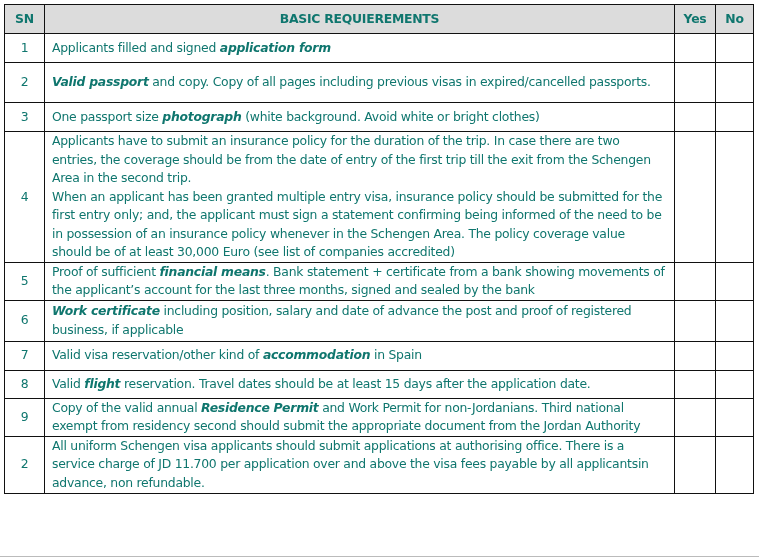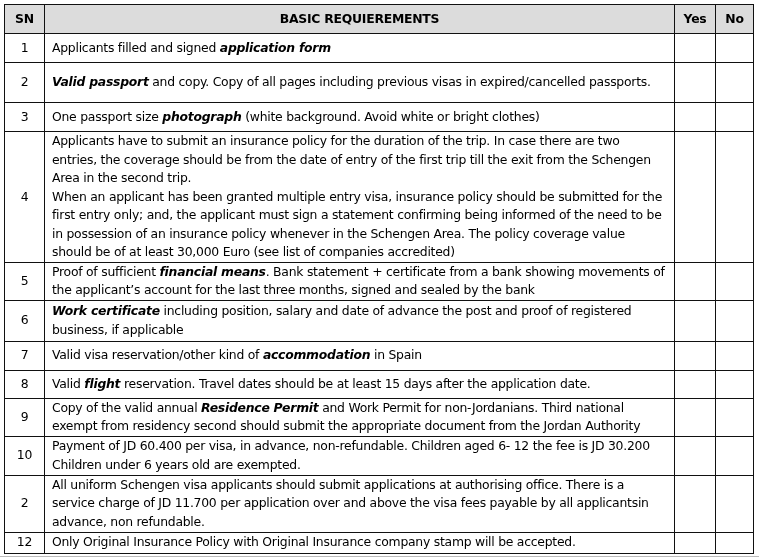--- a/index.html
+++ b/index.html
@@ -3,21 +3,21 @@
   <meta charset="utf-8">
   <style>
     html, body { margin: 0; padding: 0; background: #ffffff; }
     body { width: 759px; height: 559px; position: relative; overflow: hidden; }
     .tbl {
       position: absolute; left: 4px; top: 4px;
       border-collapse: collapse;
       table-layout: fixed;
       font-family: "DejaVu Sans", sans-serif;
       font-size: 12.4px;
-      color: #000000;
+      color: #0f766e;
       letter-spacing: -0.25px;
     }
     .tbl td, .tbl th {
       border: 1.5px solid #111;
       padding: 0 6px 0 7px;
       vertical-align: middle;
       line-height: 18.5px;
     }
     .tbl th {
       background: #dcdcdc;
@@ -103,33 +103,21 @@
         <td class="req"><span>Valid </span><b>flight</b><span> reservation. Travel dates should be at least 15 days after the application date.</span></td>
         <td class="chk"></td>
         <td class="chk"></td>
       </tr>
       <tr style="height: 37px;">
         <td class="sn">9</td>
         <td class="req"><span>Copy of the valid annual </span><b>Residence Permit</b><span> and Work Permit for non-Jordanians. Third national exempt from residency second should submit the appropriate document from the Jordan Authority</span></td>
         <td class="chk"></td>
         <td class="chk"></td>
       </tr>
-      <tr style="height: 39px;">
-        <td class="sn">10</td>
-        <td class="req"><span>Payment of JD 60.400 per visa, in advance, non-refundable. Children aged 6- 12 the fee is JD 30.200 Children under 6 years old are exempted.</span></td>
-        <td class="chk"></td>
-        <td class="chk"></td>
-      </tr>
       <tr style="height: 57px;">
         <td class="sn">2</td>
         <td class="req"><span>All uniform Schengen visa applicants should submit applications at authorising office. There is a service charge of JD 11.700 per application over and above the visa  fees  payable  by all applicantsin advance, non refundable.</span></td>
-        <td class="chk"></td>
-        <td class="chk"></td>
-      </tr>
-      <tr style="height: 21px;">
-        <td class="sn">12</td>
-        <td class="req"><span>Only Original Insurance Policy with Original Insurance company stamp will be accepted.</span></td>
         <td class="chk"></td>
         <td class="chk"></td>
       </tr>
     </tbody>
 </table>
 <div class="bottom-line"></div>
 
 </body></html>

